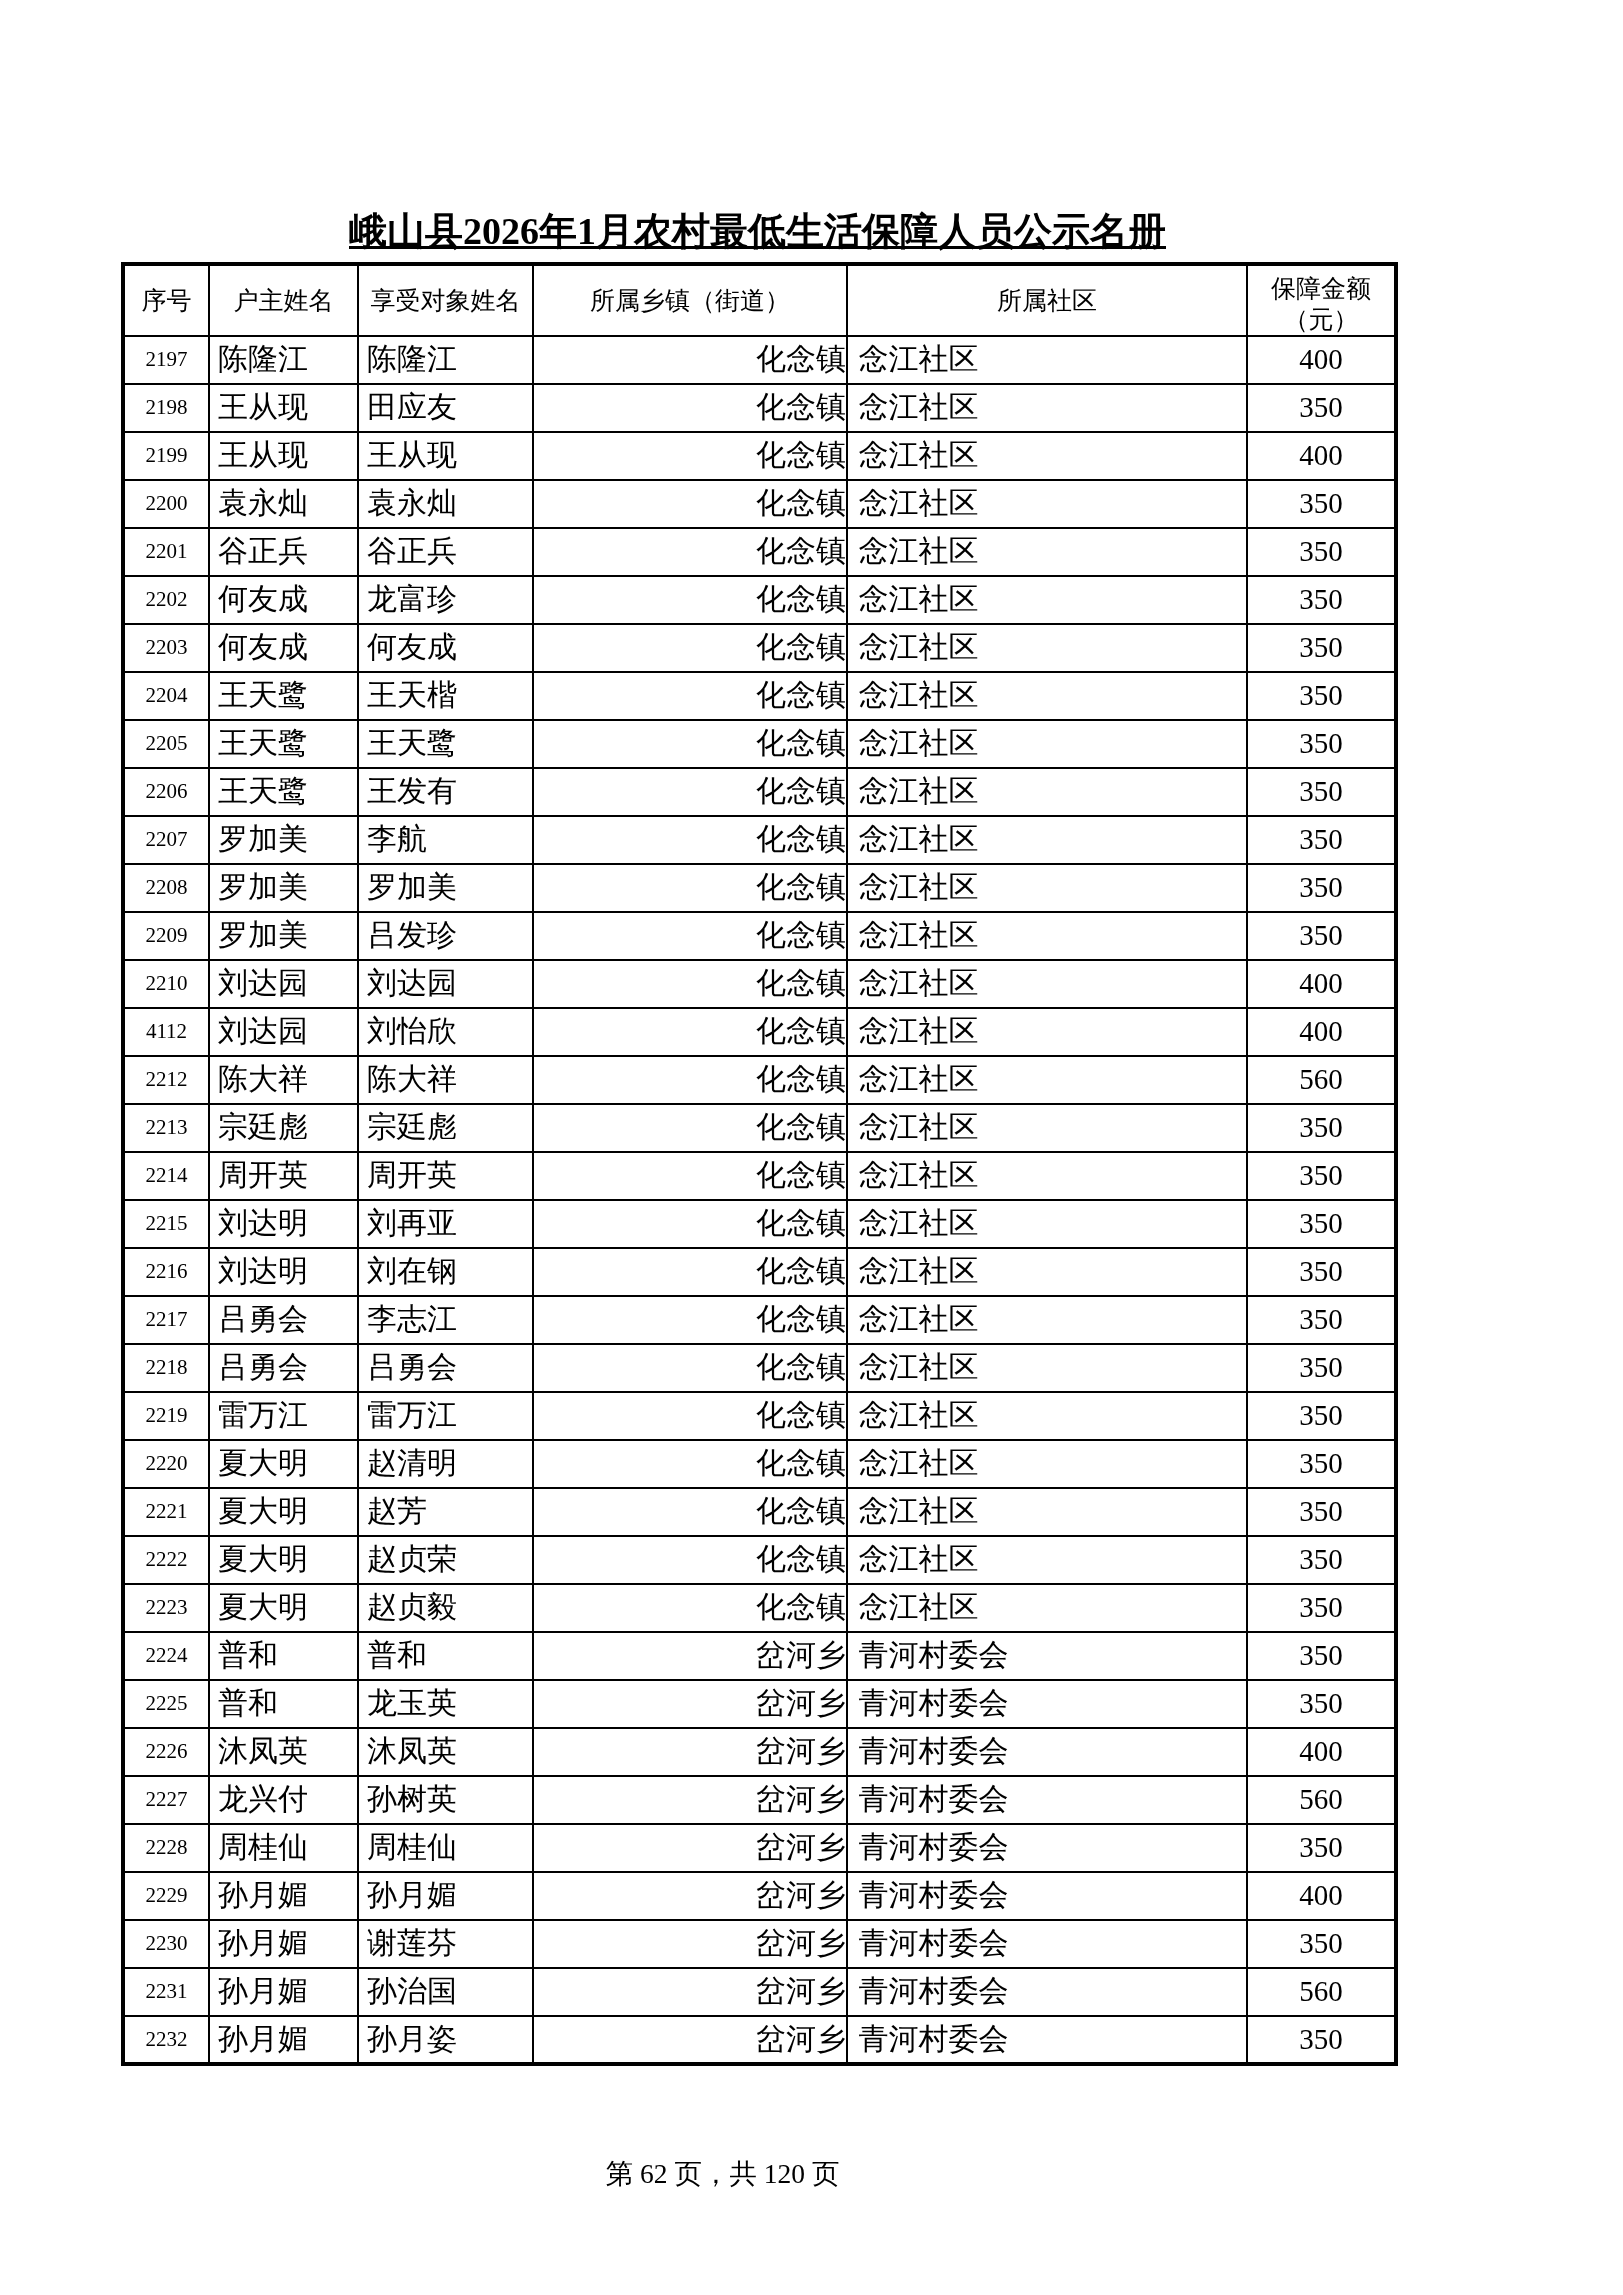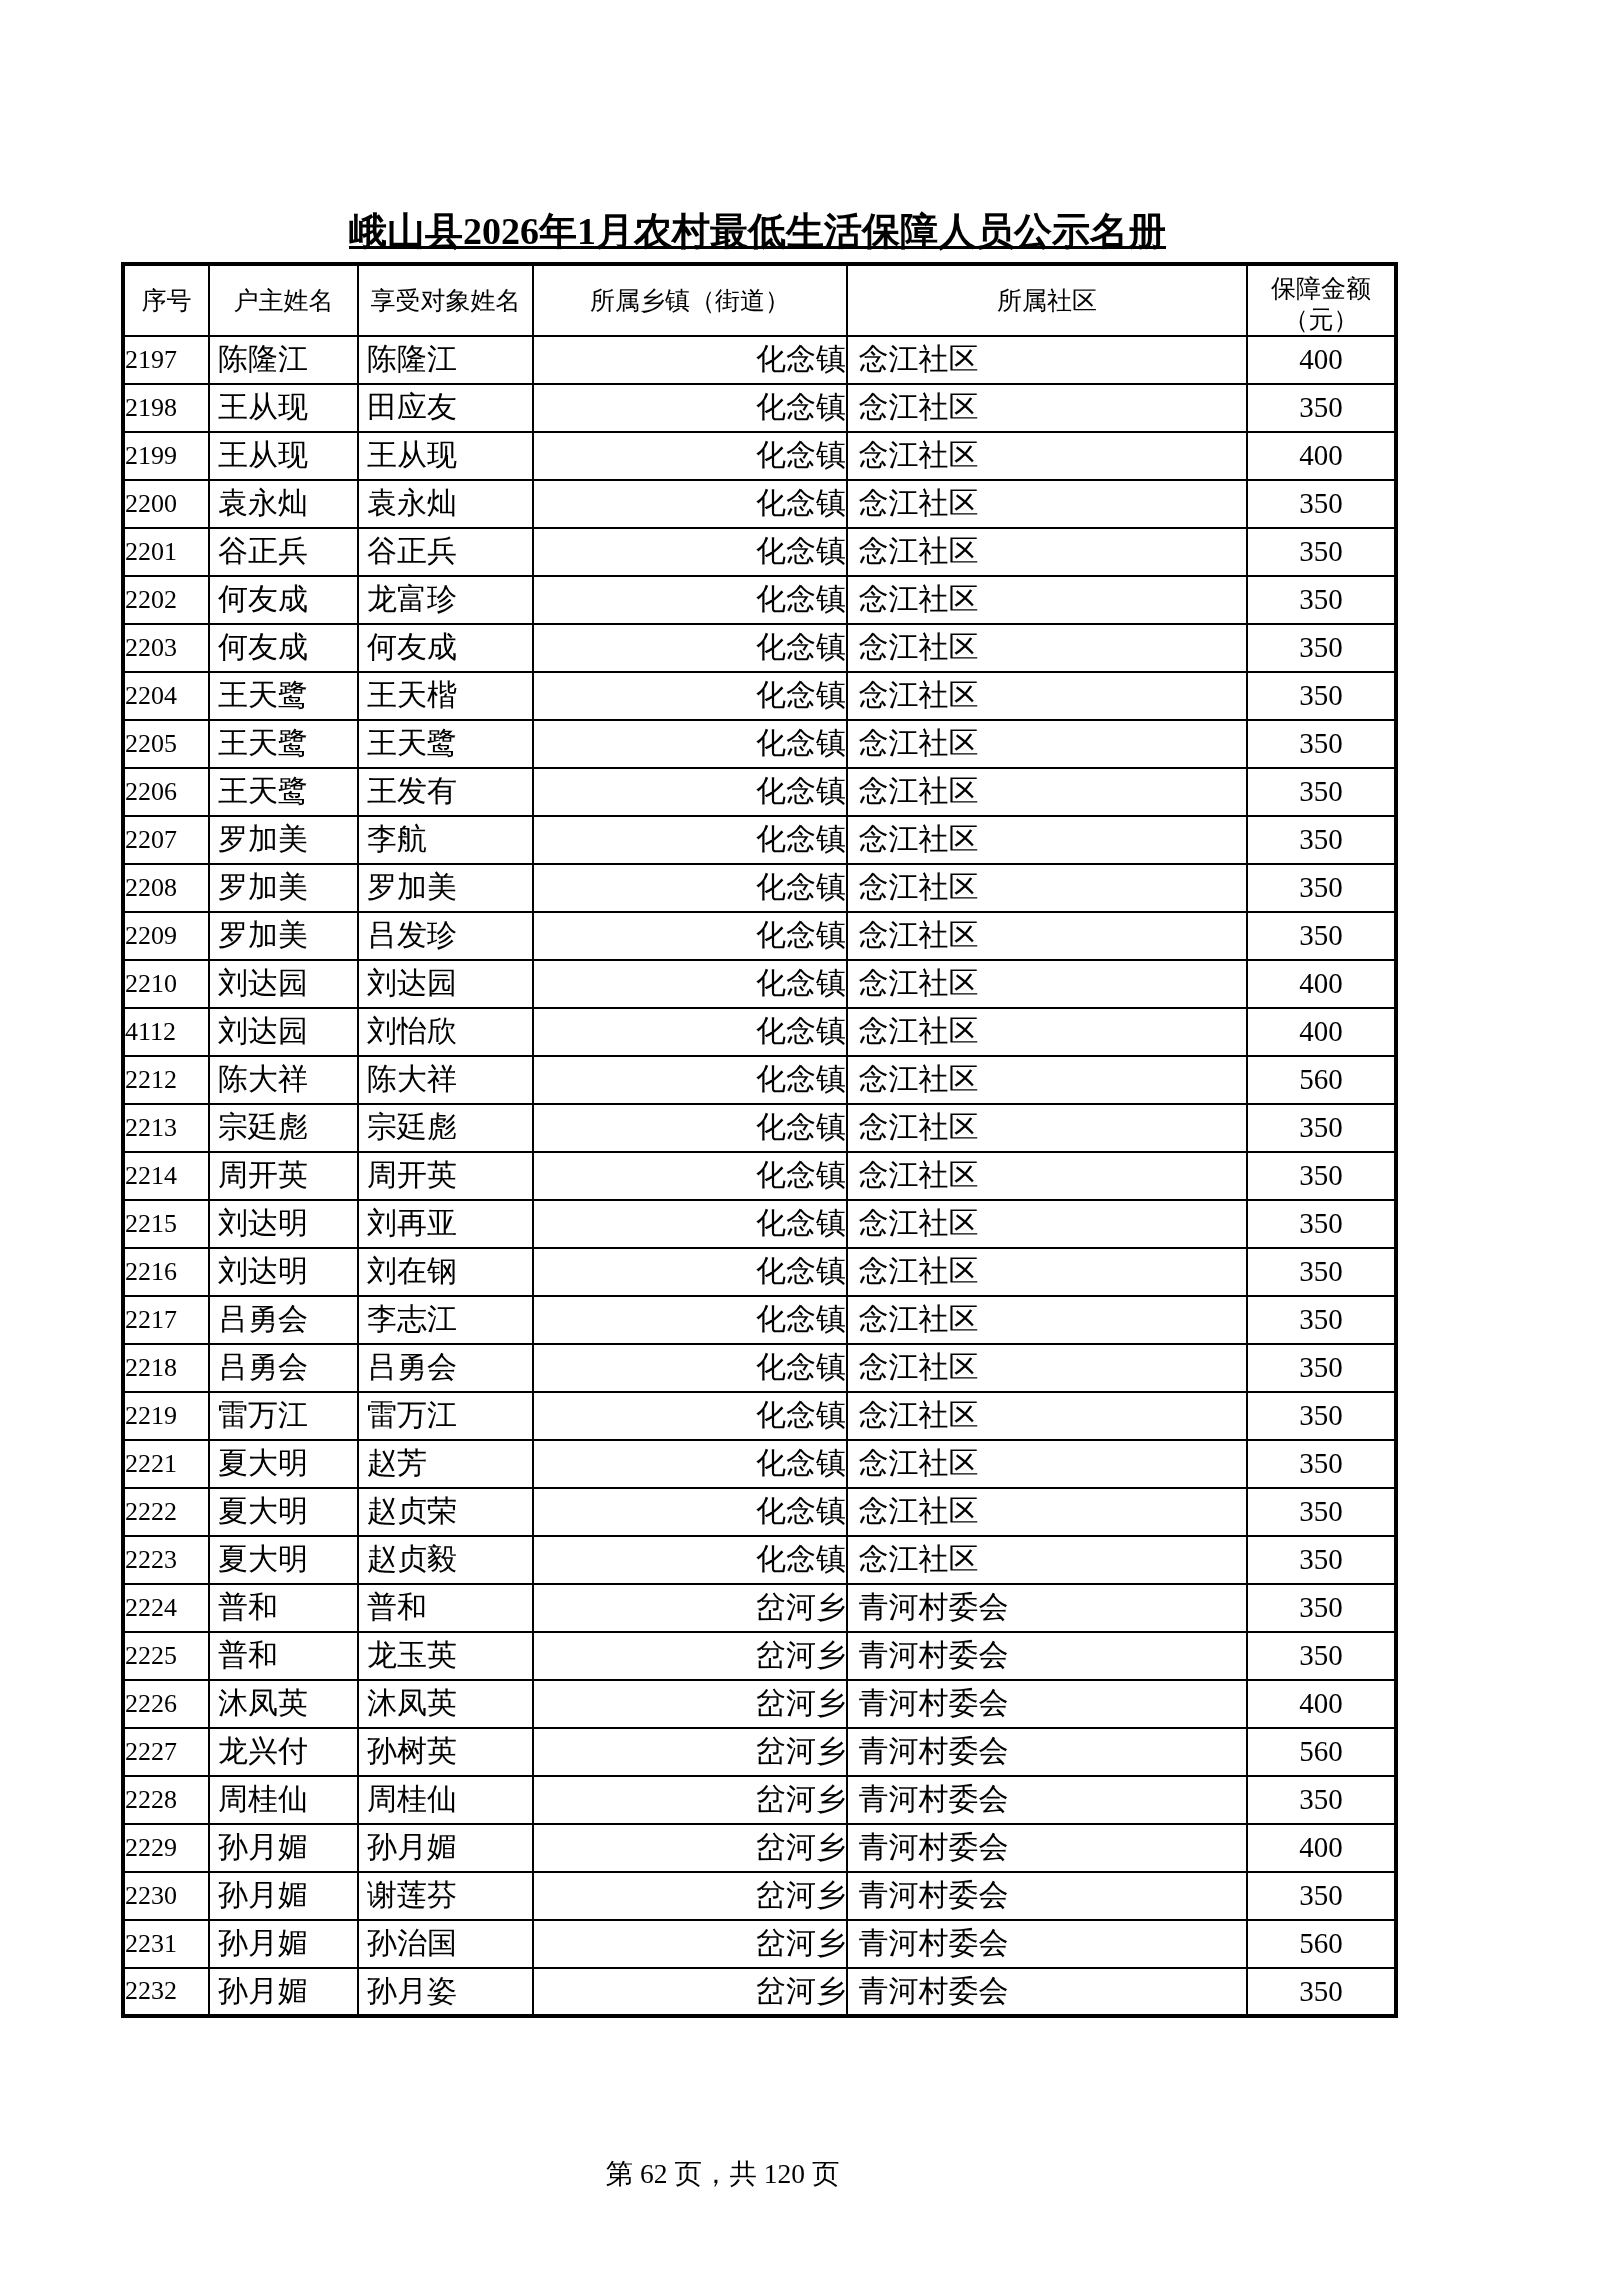--- a/index.html
+++ b/index.html
@@ -34,21 +34,21 @@
     height:63px; font-weight:normal; font-size:25px;
     text-align:center; vertical-align:middle; line-height:31px;
   }
   th.th-amount {
     white-space:pre-line; vertical-align:top; padding-top:6.5px;
   }
   td {
     height:48px; font-size:30px; vertical-align:middle;
     white-space:nowrap;
   }
-  td.c0 { font-size:26px; }
+  td.c0 { text-align:center; font-size:21px; }
   td.c1 { text-align:left; padding-left:7.9px; }
   td.c2 { text-align:left; padding-left:7.9px; }
   td.c3 { text-align:right; padding-left:10.5px; }
   td.c4 { text-align:left; padding-left:10.5px; }
   td.c5 { text-align:center; font-size:29px;margin-top:12px; }
   .page-footer {
     position:absolute; top:2157px; left:0; width:1445px;
     text-align:center; font-size:27.5px; line-height:34px;
   }
 </style>
@@ -256,20 +256,28 @@
   </tr>
       <tr>
     <td class="c0">2219</td>
     <td class="c1">雷万江</td>
     <td class="c2">雷万江</td>
     <td class="c3">化念镇</td>
     <td class="c4">念江社区</td>
     <td class="c5">350</td>
   </tr>
       <tr>
+    <td class="c0">2220</td>
+    <td class="c1">夏大明</td>
+    <td class="c2">赵清明</td>
+    <td class="c3">化念镇</td>
+    <td class="c4">念江社区</td>
+    <td class="c5">350</td>
+  </tr>
+      <tr>
     <td class="c0">2221</td>
     <td class="c1">夏大明</td>
     <td class="c2">赵芳</td>
     <td class="c3">化念镇</td>
     <td class="c4">念江社区</td>
     <td class="c5">350</td>
   </tr>
       <tr>
     <td class="c0">2222</td>
     <td class="c1">夏大明</td>

